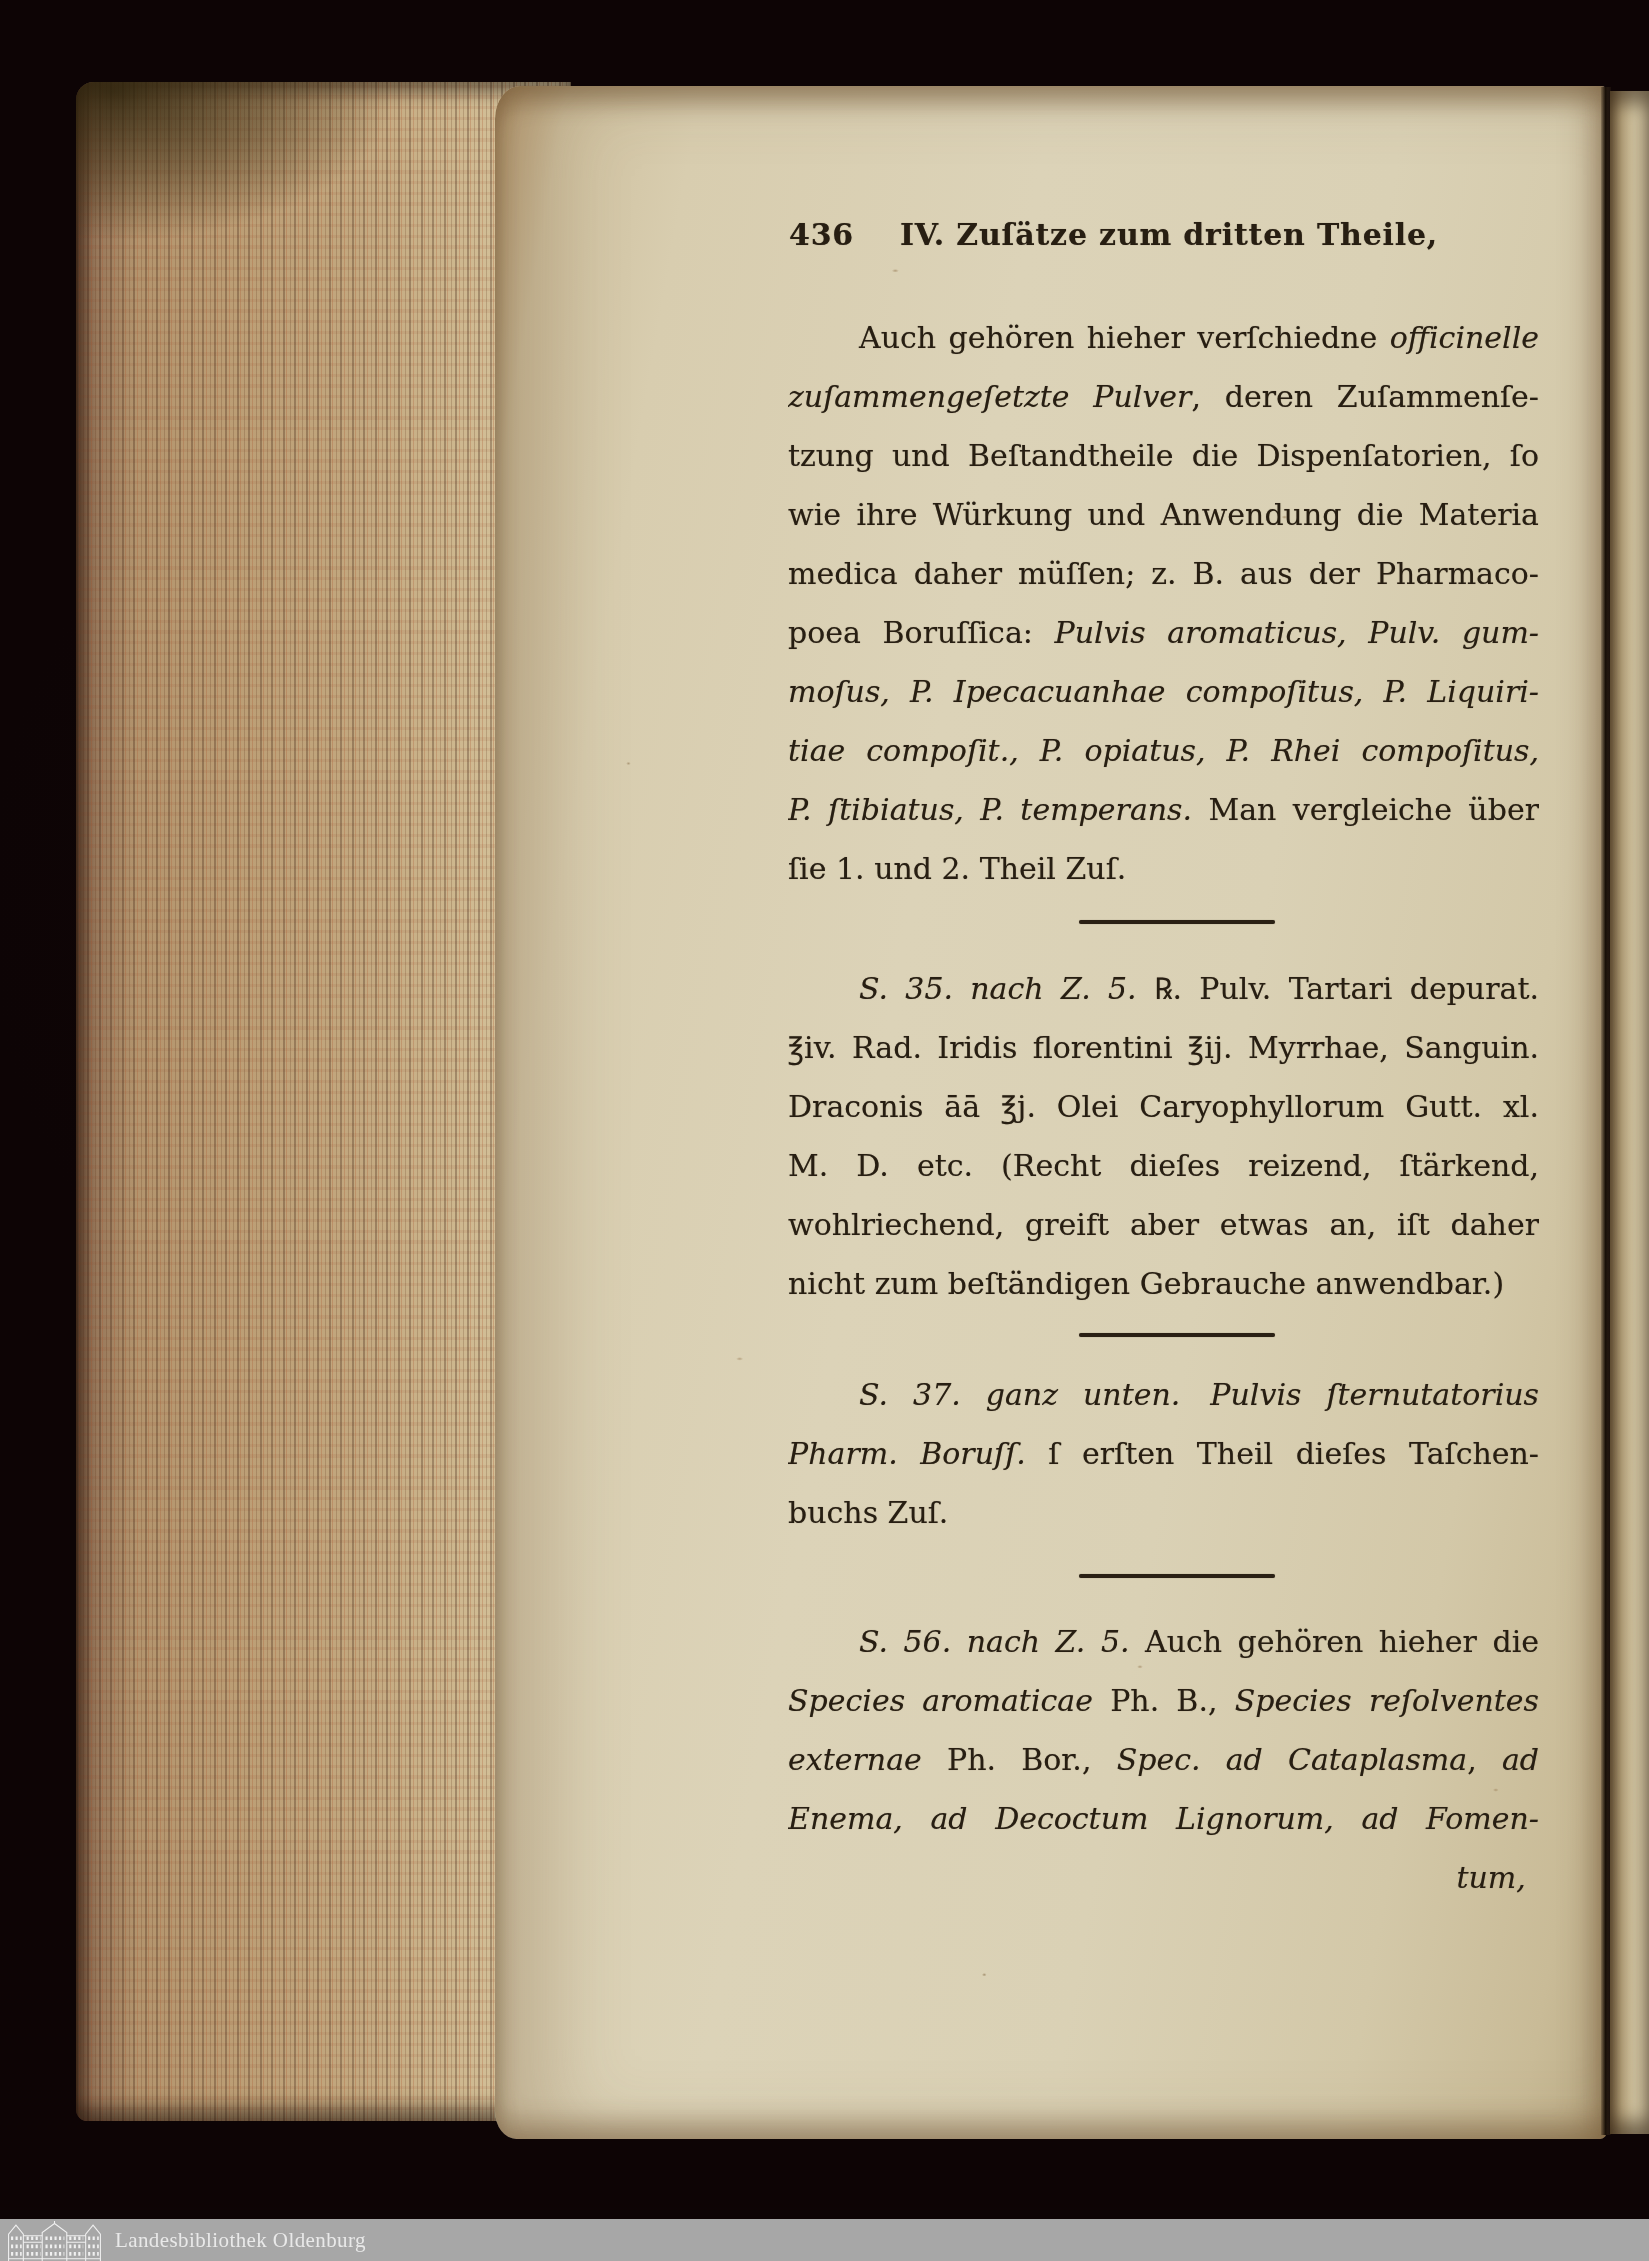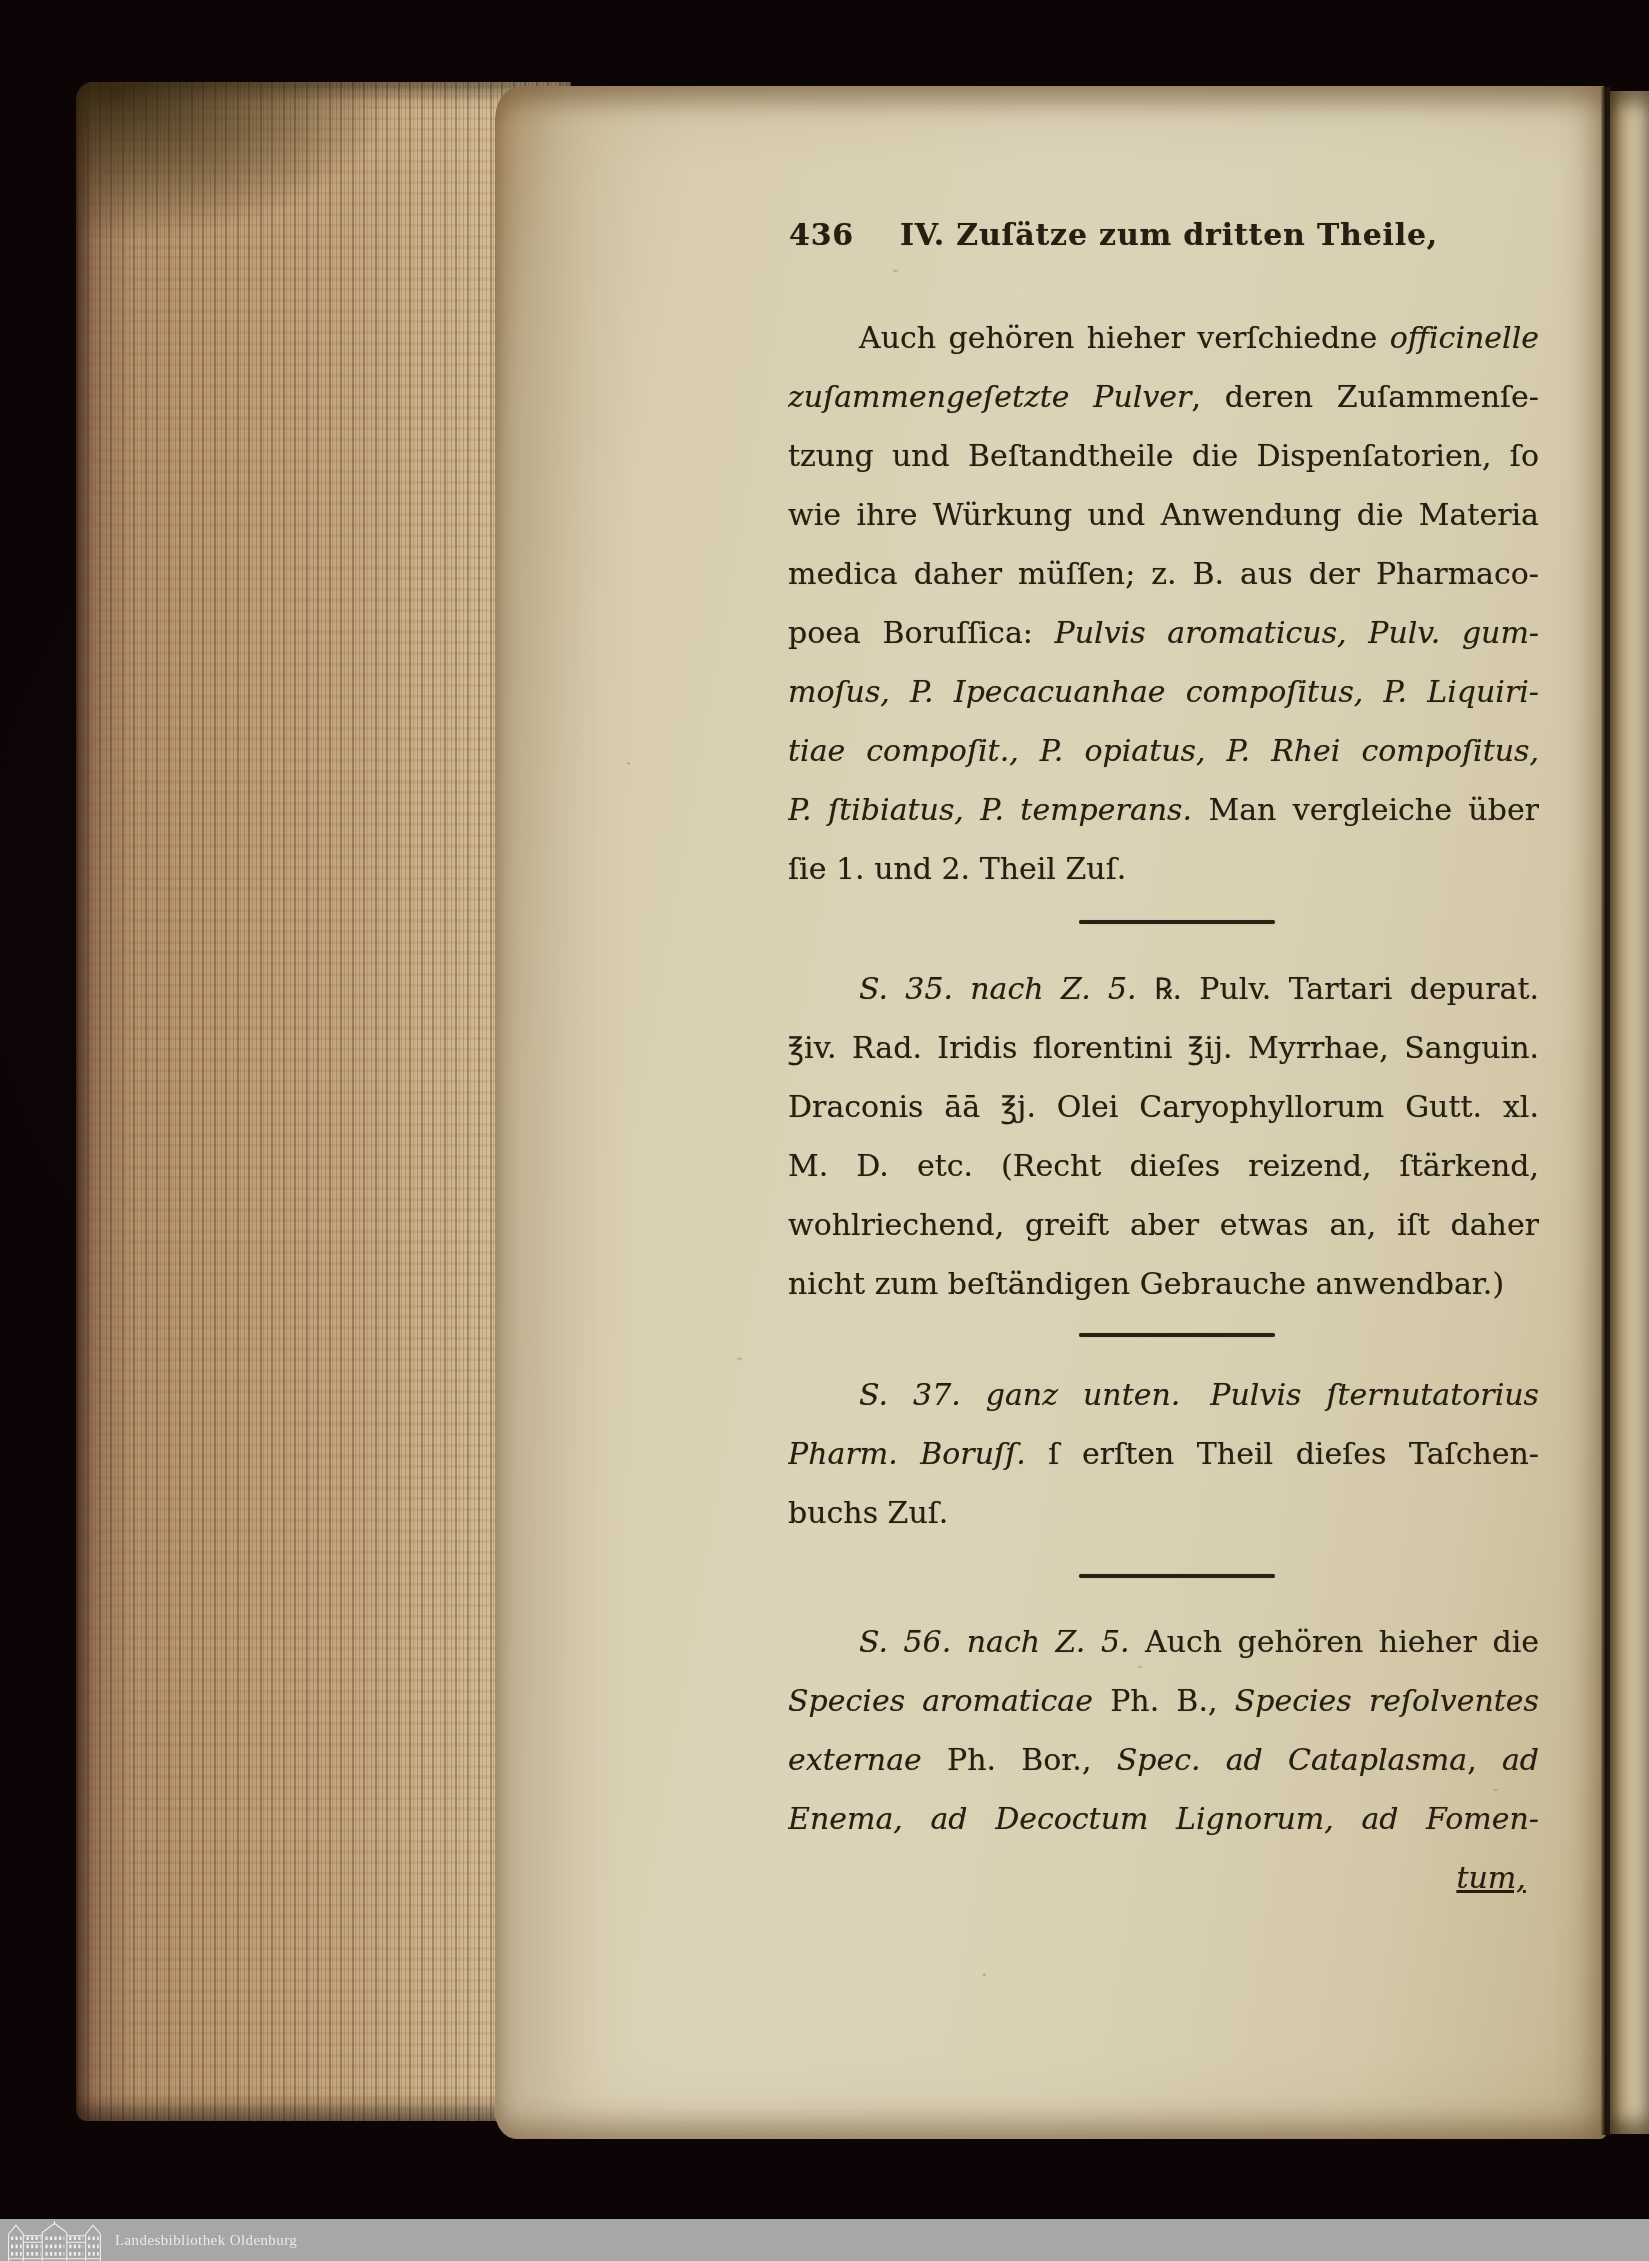--- a/index.html
+++ b/index.html
@@ -67,39 +67,39 @@
     position:absolute;left:285px;top:214px;width:767px;
     font-size:30px;text-shadow:0 0 0.8px rgba(40,28,14,.45);
   }
   .para{margin:8px;}
   .line{
     height:59px;line-height:59px;overflow:hidden;
     text-align:justify;text-align-last:justify;
   }
   .line.indent{padding-left:71px;}
   .line.last{text-align:center;text-align-last:left;}
-  .line.catchword{text-align:right;text-align-last:right;padding-right:13.2px;text-decoration:underline;}
+  .line.catchword{text-align:right;text-align-last:right;padding-right:13.2px;}
   .it{font-style:italic;}
   .rule{
     width:196px;height:4.1px;background:#2a2014;border-radius:2.5px;
     margin-left:auto;margin-right:auto;position:relative;left:13.2px;
     box-shadow:0 0 0.8px rgba(40,28,14,.6);
   }
   .rule-1{margin-top:22px;margin-bottom:35px;}
   .rule-2{margin-top:20px;margin-bottom:28px;}
   .rule-3{margin-top:32px;margin-bottom:34px;}
   
   .footer-bar{
     position:absolute;left:0;top:2219px;width:1650px;height:42px;
     background:#a7a7a7;display:flex;align-items:center;
   }
   .footer-logo{position:absolute;left:5.8px;top:1.6px;}
   .footer-text{
     margin-left:115px;font-family:"Liberation Serif","DejaVu Serif",serif;
-    font-size:15px;color:#e9e9e9;letter-spacing:0.4px;
+    font-size:21px;color:#e9e9e9;letter-spacing:0.4px;
   }
 </style>
 </head>
 <body>
 
 <div class="stage">
 
   <div class="page-stack"></div>
 
   <div class="page">

